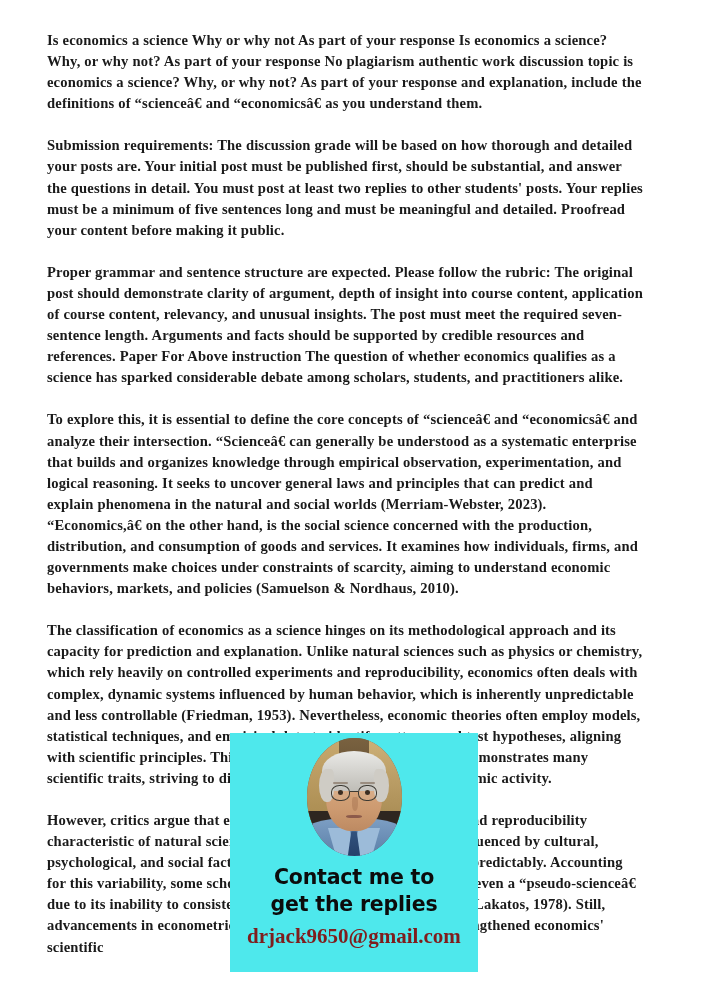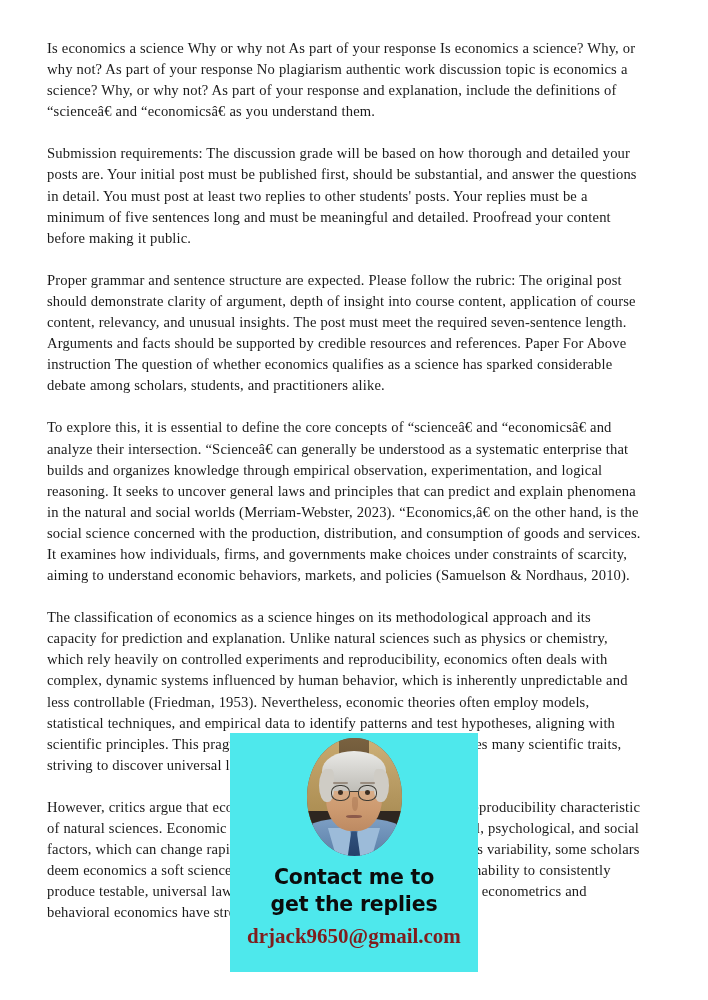--- a/index.html
+++ b/index.html
@@ -21,22 +21,23 @@
     left: 0;
     top: 0;
     width: 708px;
     height: 1000px;
     background: #ffffff;
   }
 
   #document-body {
     position: absolute;
     left: 47px;
-    top: 38px;
+    top: 30px;
     width: 596px;
+    font-weight: bold;
   }
 
   .doc-paragraph {
     font-size: 14.6px;
     line-height: 21.1px;
     color: #1a1a1a;
     text-align: left;
     margin-bottom: 21px;
     letter-spacing: 0.01em;
     word-spacing: 0.01em;

